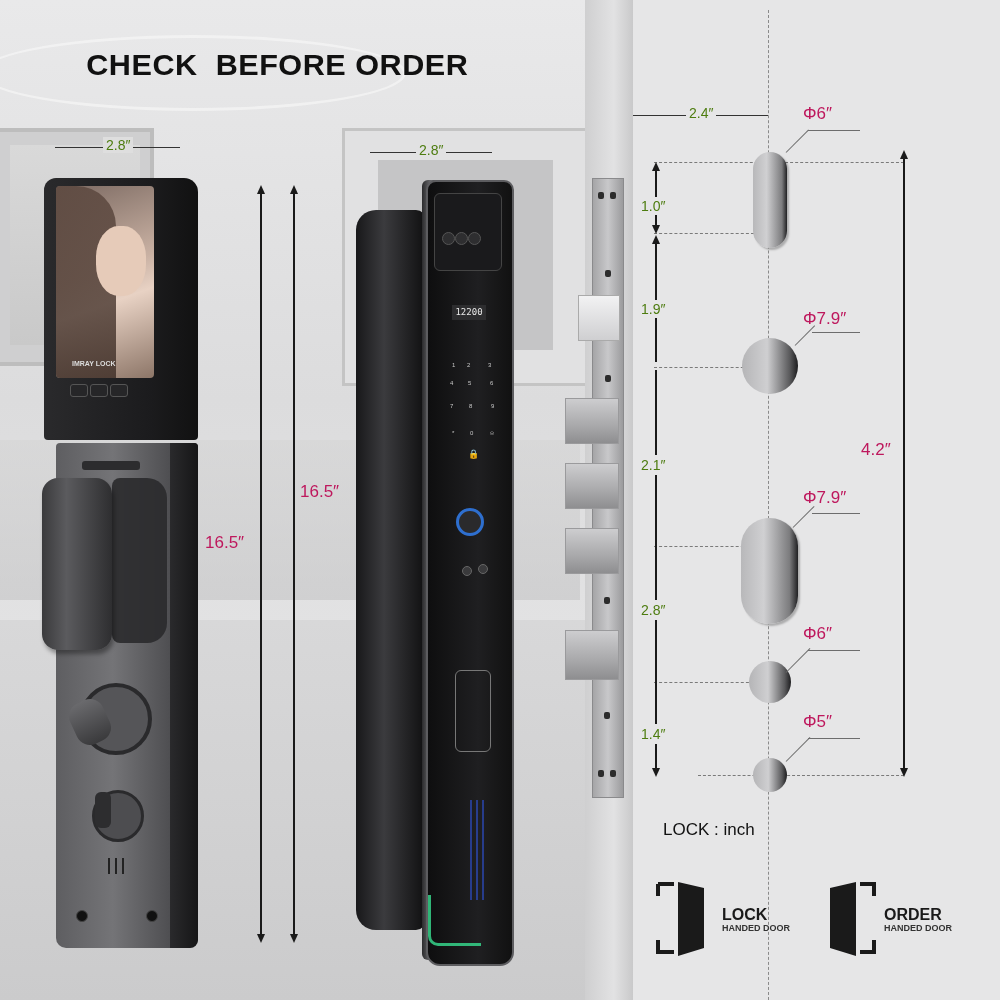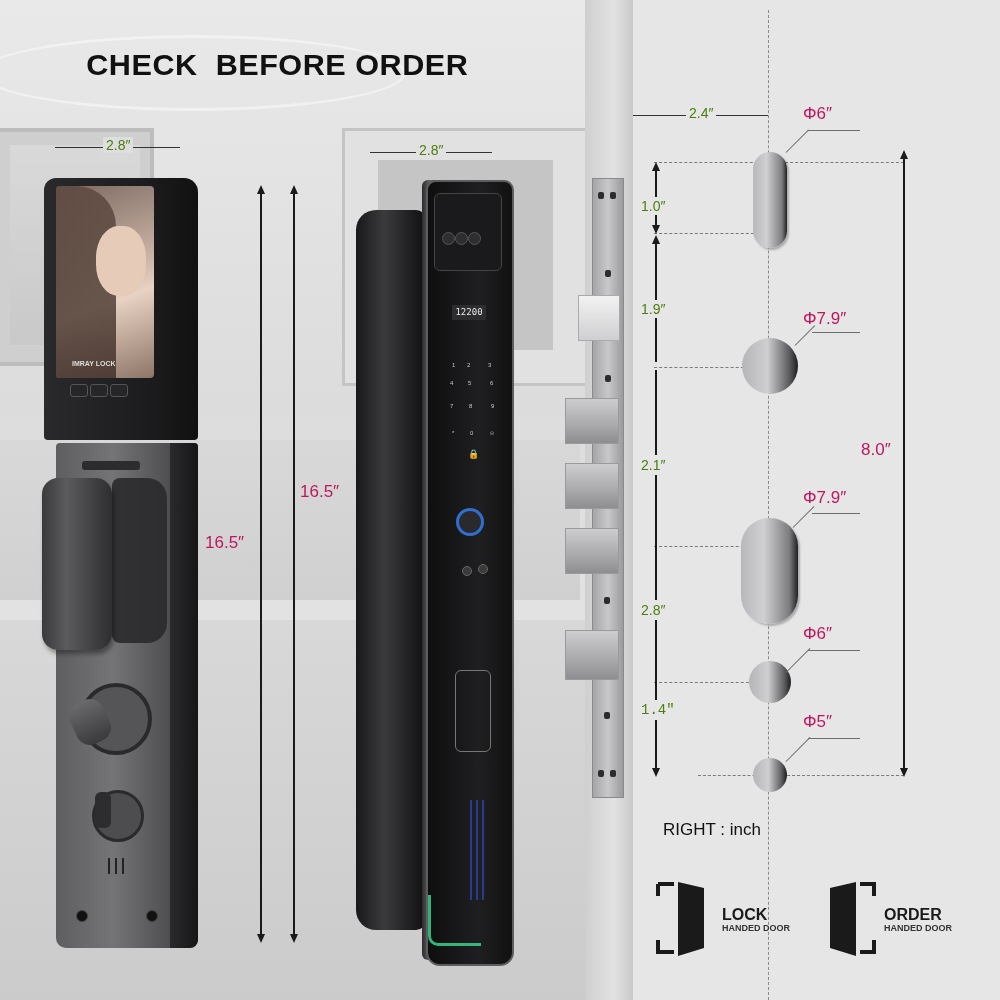--- a/index.html
+++ b/index.html
@@ -209,27 +209,27 @@
   <div class="arrow-down" style="left:652px;top:225px;"></div>
   <div class="label" style="left:641px;top:197px;background:#e6e6e7;padding:1px 0;">1.0″</div>
 
   <div class="arrow-up" style="left:652px;top:235px;"></div>
   <div class="dim-v" style="left:655px;top:242px;height:120px;"></div>
   <div class="label" style="left:641px;top:300px;background:#e6e6e7;padding:1px 0;">1.9″</div>
 
   <div class="dim-v" style="left:655px;top:370px;height:400px;"></div>
   <div class="label" style="left:641px;top:455px;background:#e6e6e7;padding:2px 0;">2.1″</div>
   <div class="label" style="left:641px;top:600px;background:#e6e6e7;padding:2px 0;">2.8″</div>
-  <div class="label" style="left:641px;top:700px;background:#e6e6e7;padding:2px 0;font-family:Liberation Mono, monospace;">1.4″</div>
+  <div class="label" style="left:641px;top:724px;background:#e6e6e7;padding:2px 0;">1.4″</div>
   <div class="arrow-down" style="left:652px;top:768px;"></div>
 
   <div class="arrow-up" style="left:900px;top:150px;"></div>
   <div class="dim-v" style="left:903px;top:157px;height:612px;"></div>
   <div class="arrow-down" style="left:900px;top:768px;"></div>
-  <div class="label-lg" style="left:861px;top:440px;">8.0″</div>
+  <div class="label-lg" style="left:861px;top:440px;">4.2″</div>
 
   <div class="oval" style="left:753px;top:152px;width:34px;height:96px;border-radius:17px;"></div>
   <div class="leader" style="left:786px;top:152px;width:32px;transform:rotate(-45deg);"></div>
   <div class="dim-h" style="left:808px;top:130px;width:52px;background:#6d6d6d;"></div>
   <div class="label-lg" style="left:803px;top:104px;">Φ6″</div>
 
   <div class="circle" style="left:742px;top:338px;width:56px;height:56px;"></div>
   <div class="leader" style="left:795px;top:345px;width:28px;transform:rotate(-45deg);"></div>
   <div class="dim-h" style="left:812px;top:332px;width:48px;background:#6d6d6d;"></div>
   <div class="label-lg" style="left:803px;top:309px;">Φ7.9″</div>
@@ -242,21 +242,21 @@
   <div class="circle" style="left:749px;top:661px;width:42px;height:42px;"></div>
   <div class="leader" style="left:786px;top:672px;width:34px;transform:rotate(-45deg);"></div>
   <div class="dim-h" style="left:808px;top:650px;width:52px;background:#6d6d6d;"></div>
   <div class="label-lg" style="left:803px;top:624px;">Φ6″</div>
 
   <div class="circle" style="left:753px;top:758px;width:34px;height:34px;"></div>
   <div class="leader" style="left:786px;top:761px;width:34px;transform:rotate(-45deg);"></div>
   <div class="dim-h" style="left:808px;top:738px;width:52px;background:#6d6d6d;"></div>
   <div class="label-lg" style="left:803px;top:712px;text-align:right;">Φ5″</div>
 
-  <div class="size-label">RIGHT : inch</div>
+  <div class="size-label">LOCK : inch</div>
 </div>
 
 <div>
   <svg class="door-icon" style="left:656px;top:880px;" width="56" height="76" viewBox="0 0 56 76">
     <path d="M2 4 H18 M2 4 V16 M2 60 V72 H18" stroke="#1a1a1a" stroke-width="4" fill="none"></path>
     <path d="M22 2 L48 8 V68 L22 76 Z" fill="#1a1a1a"></path>
   </svg>
   <div class="door-title" style="left:722px;top:907px;">LOCK</div>
   <div class="door-sub" style="left:722px;top:923px;">HANDED DOOR</div>
 

